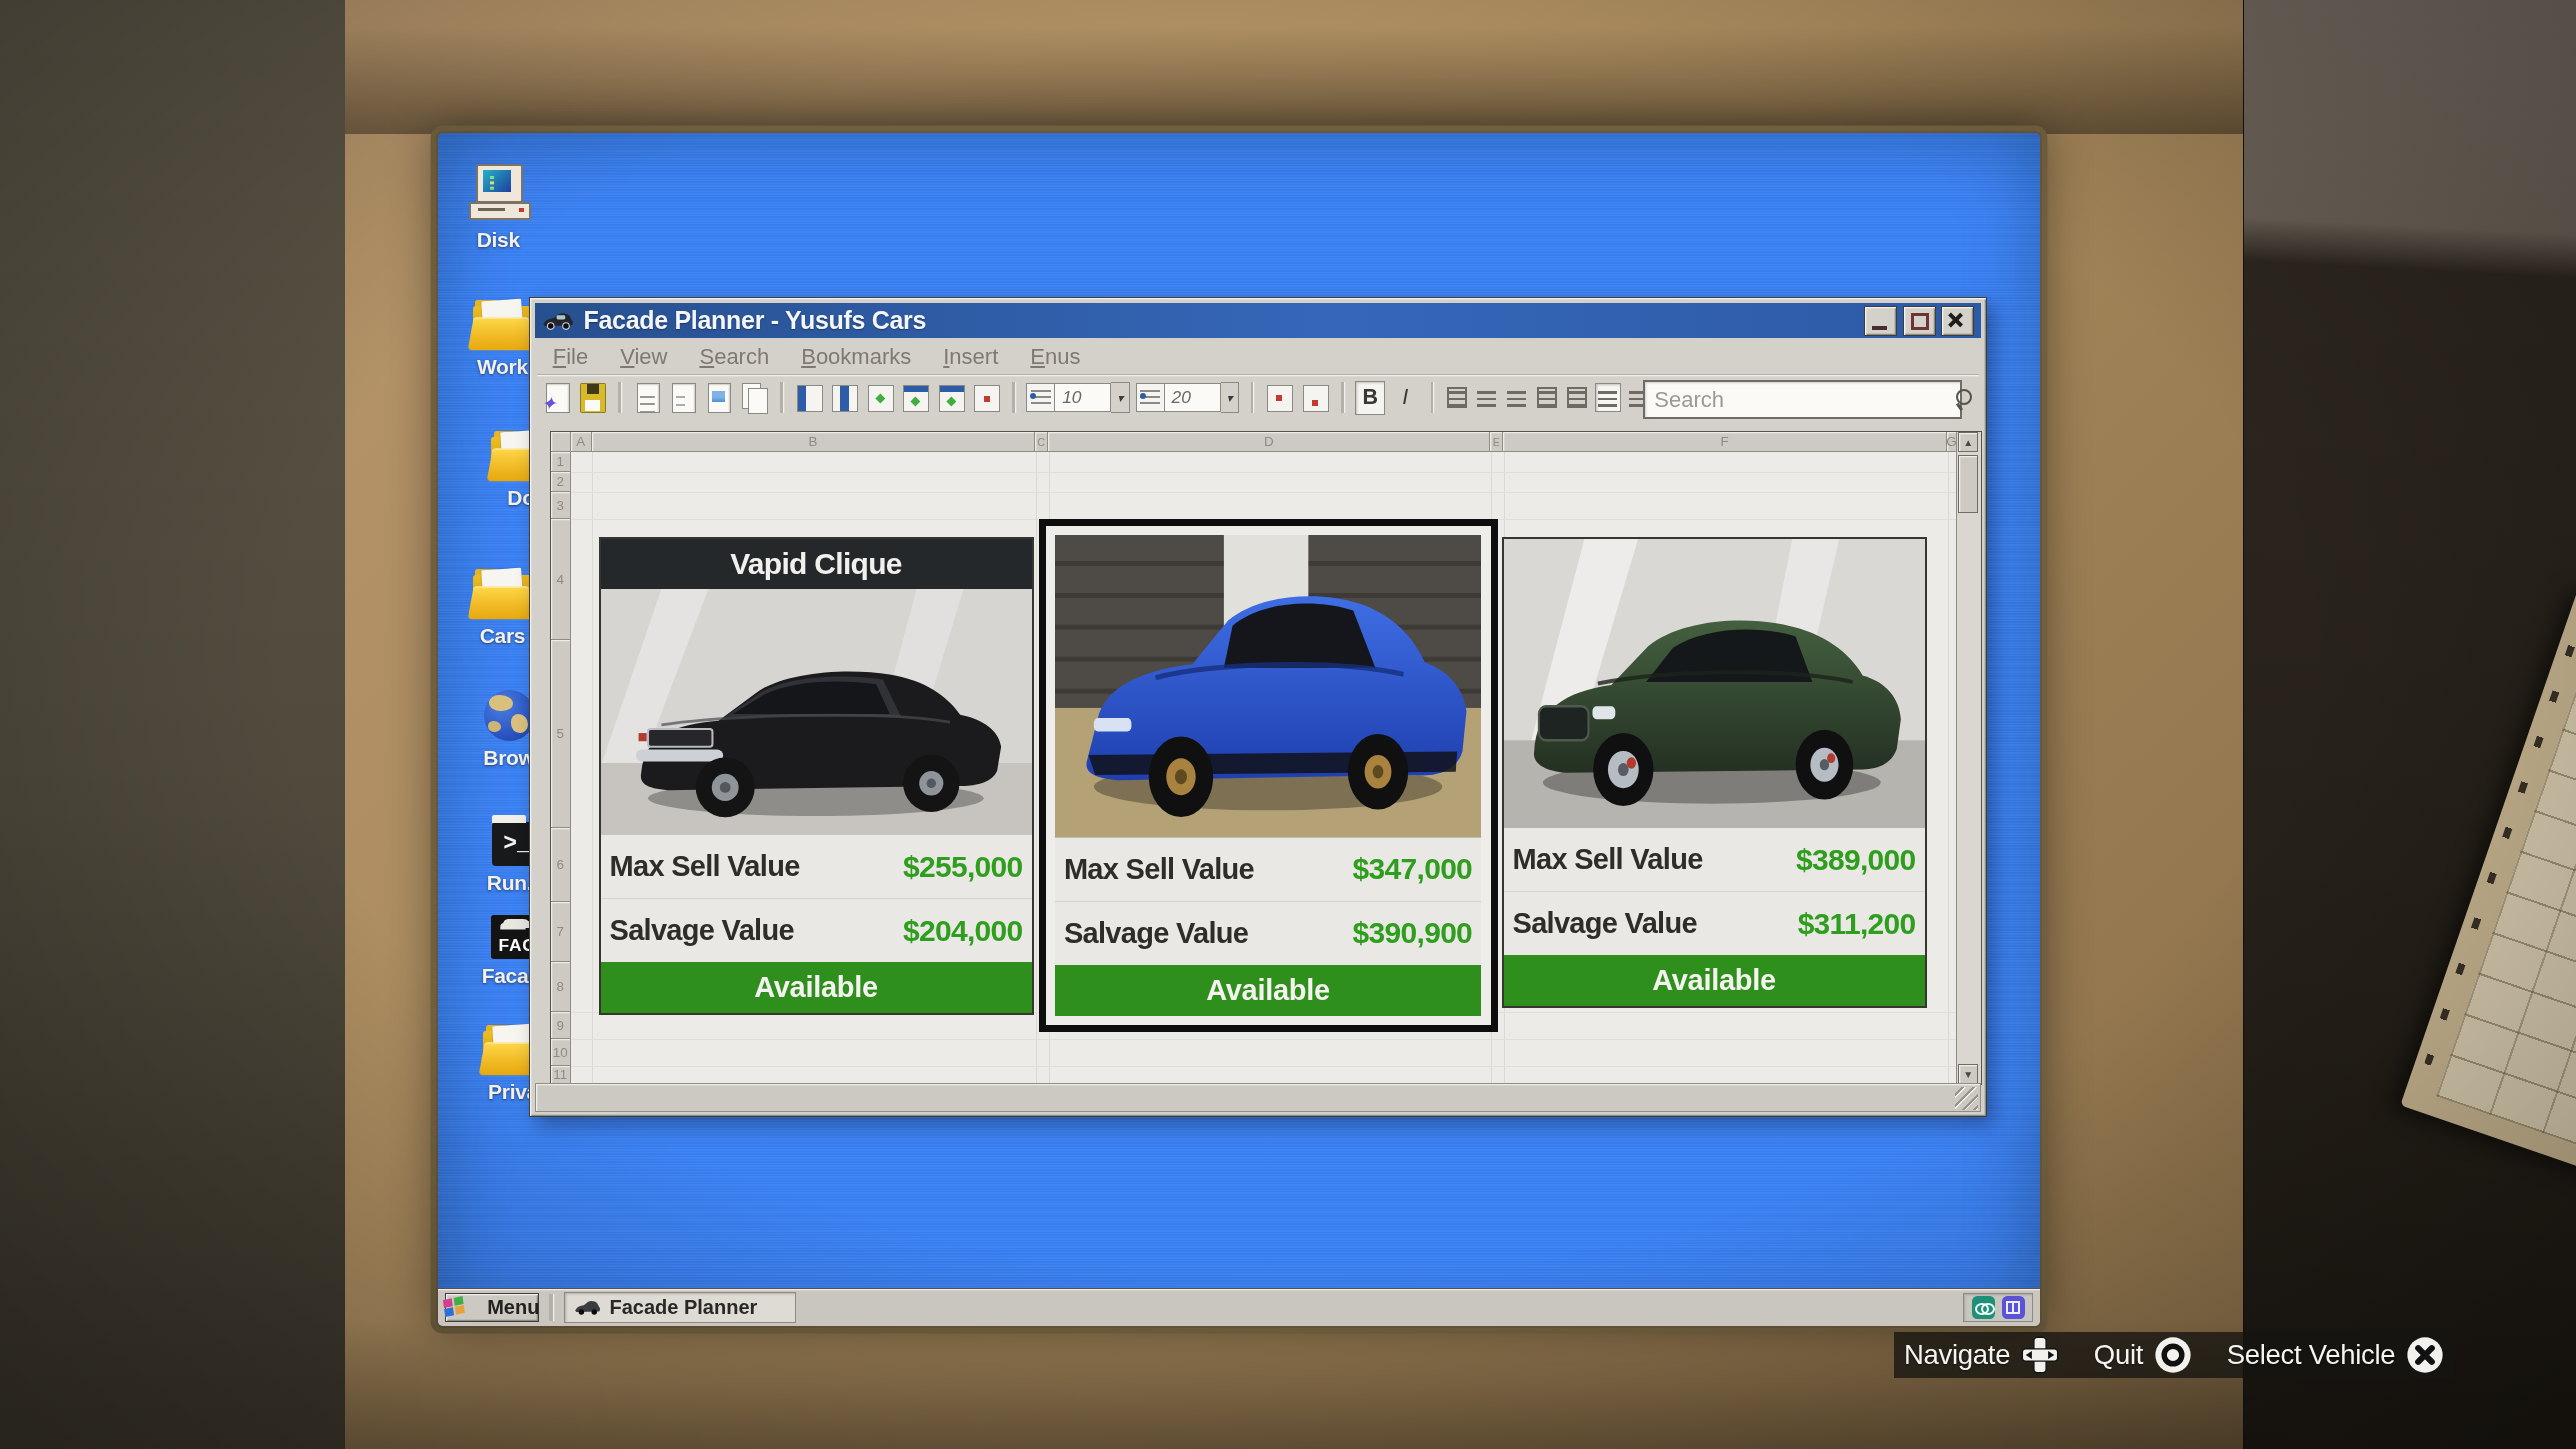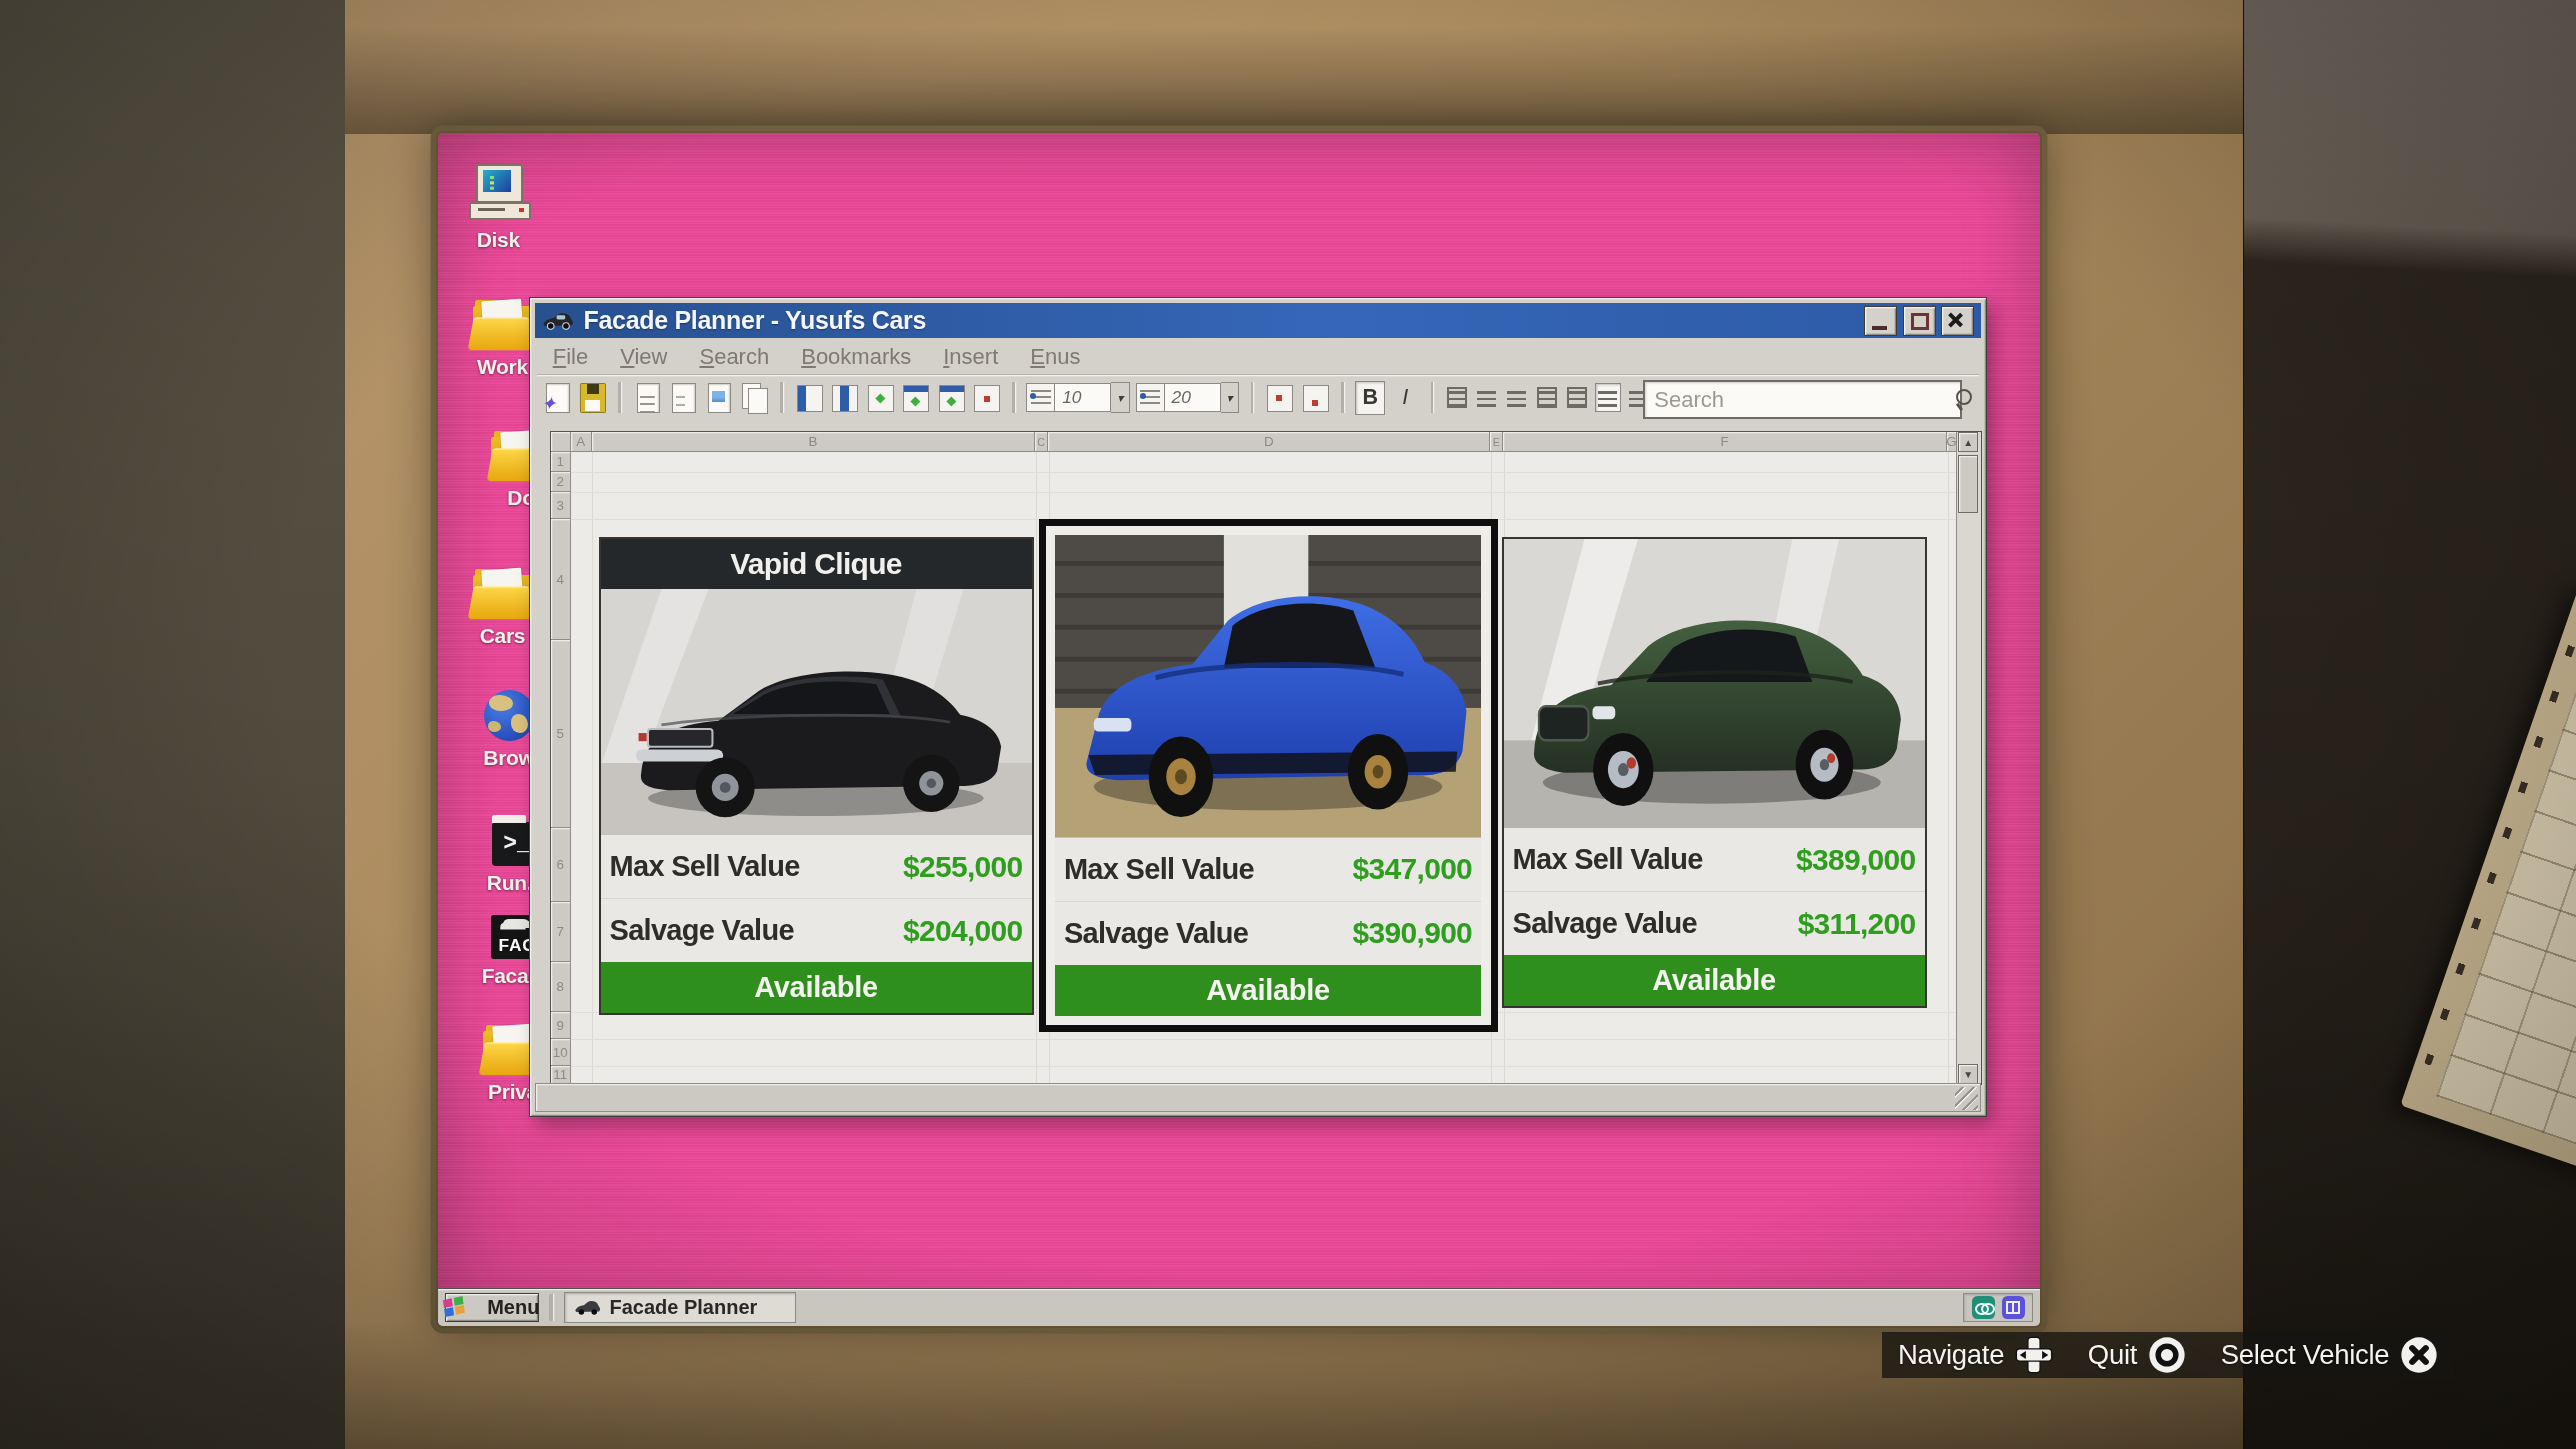--- a/index.html
+++ b/index.html
@@ -22,21 +22,21 @@
     background:#c8b590;border-radius:5.4px;box-shadow:-9.4px 6.7px 20px rgba(0,0,0,.5);}
   .clipboard .sheet2{position:absolute;inset:17.4px 12px 20px 31px;background:#d9cdb0;
     background-image:repeating-linear-gradient(0deg,rgba(90,75,50,.45) 0 2px,transparent 2px 43px),
                      repeating-linear-gradient(90deg,rgba(90,75,50,.35) 0 2px,transparent 2px 56px);}
   .clipboard .rings{position:absolute;left:9.4px;top:20px;width:6.7px;height:483px;
     background:repeating-linear-gradient(0deg,#3a3127 0 10.7px,transparent 10.7px 48px);border-radius:2.7px;}
   .vignette{left:0;top:0;width:2576px;height:1449px;pointer-events:none;
     background:radial-gradient(ellipse at 50% 45%,rgba(0,0,0,0) 55%,rgba(0,0,0,.34) 100%);}
 
   
-  .screen{left:436px;top:131px;width:1602px;height:1193px;background:#ec4899;border-radius:6.7px;
+  .screen{left:436px;top:131px;width:1602px;height:1193px;background:#3b82f6;border-radius:6.7px;
     border:2.7px solid #6a5638;box-shadow:0 0 0 5.4px #71603f,0 0 47px rgba(0,0,0,.45),inset 0 0 74px rgba(0,20,10,.28);
     overflow:hidden;}
   .screen::after{content:"";position:absolute;inset:0;pointer-events:none;
     background:repeating-linear-gradient(0deg,rgba(255,255,255,.030) 0 1.3px,rgba(0,0,0,.030) 1.3px 2.7px);}
 
   
   .dicon{position:absolute;width:118px;display:flex;flex-direction:column;align-items:center;gap:5.4px;z-index:1;cursor:pointer;}
   .dlabel{color:#f3f1ea;font-size:21px;font-weight:bold;letter-spacing:-0.3px;
     text-shadow:0 1.3px 2.7px rgba(0,0,0,.5);white-space:nowrap;}
   .folder{width:62px;height:51px;position:relative;}
@@ -195,21 +195,21 @@
   .tray-ic{width:23px;height:23px;border-radius:5.4px;position:relative;cursor:pointer;}
   .tray-link{background:#1f8f78;}
   .tray-link::before,.tray-link::after{content:"";position:absolute;top:6.7px;width:10px;height:8.7px;border:2px solid #eafff6;border-radius:50%;}
   .tray-link::before{left:2.7px;} .tray-link::after{left:9.4px;}
   .tray-grid{background:#5a52d8;}
   .tray-grid::before{content:"";position:absolute;inset:4.7px;border:2px solid #efeeff;}
   .tray-grid::after{content:"";position:absolute;left:10px;top:4.7px;width:2px;height:13.4px;background:#efeeff;box-shadow:-5.4px 5.4px 0 -4px #efeeff,5.4px 5.4px 0 -4px #efeeff, 0 0 0 0 #efeeff;}
 
   
   .prompts{position:absolute;right:122px;top:1332px;height:46px;background:rgba(22,20,17,.78);
-    display:flex;align-items:center;gap:35px;padding:0 16px;z-index:10;text-align:right;}
+    display:flex;align-items:center;gap:35px;padding:0 10px;z-index:10;text-align:right;}
   .prompt{display:flex;align-items:center;gap:10.7px;}
   .prompt span{color:#f5f4f1;font-size:27.5px;letter-spacing:-0.3px;text-shadow:0 1.3px 2px rgba(0,0,0,.5);}
   .pbtn{width:38px;height:38px;}
 </style>
 </head>
 <body>
 
 <div class="abs bg-left"></div>
 <div class="abs bezel"></div>
 <div class="abs bezel-shade-top"></div>

